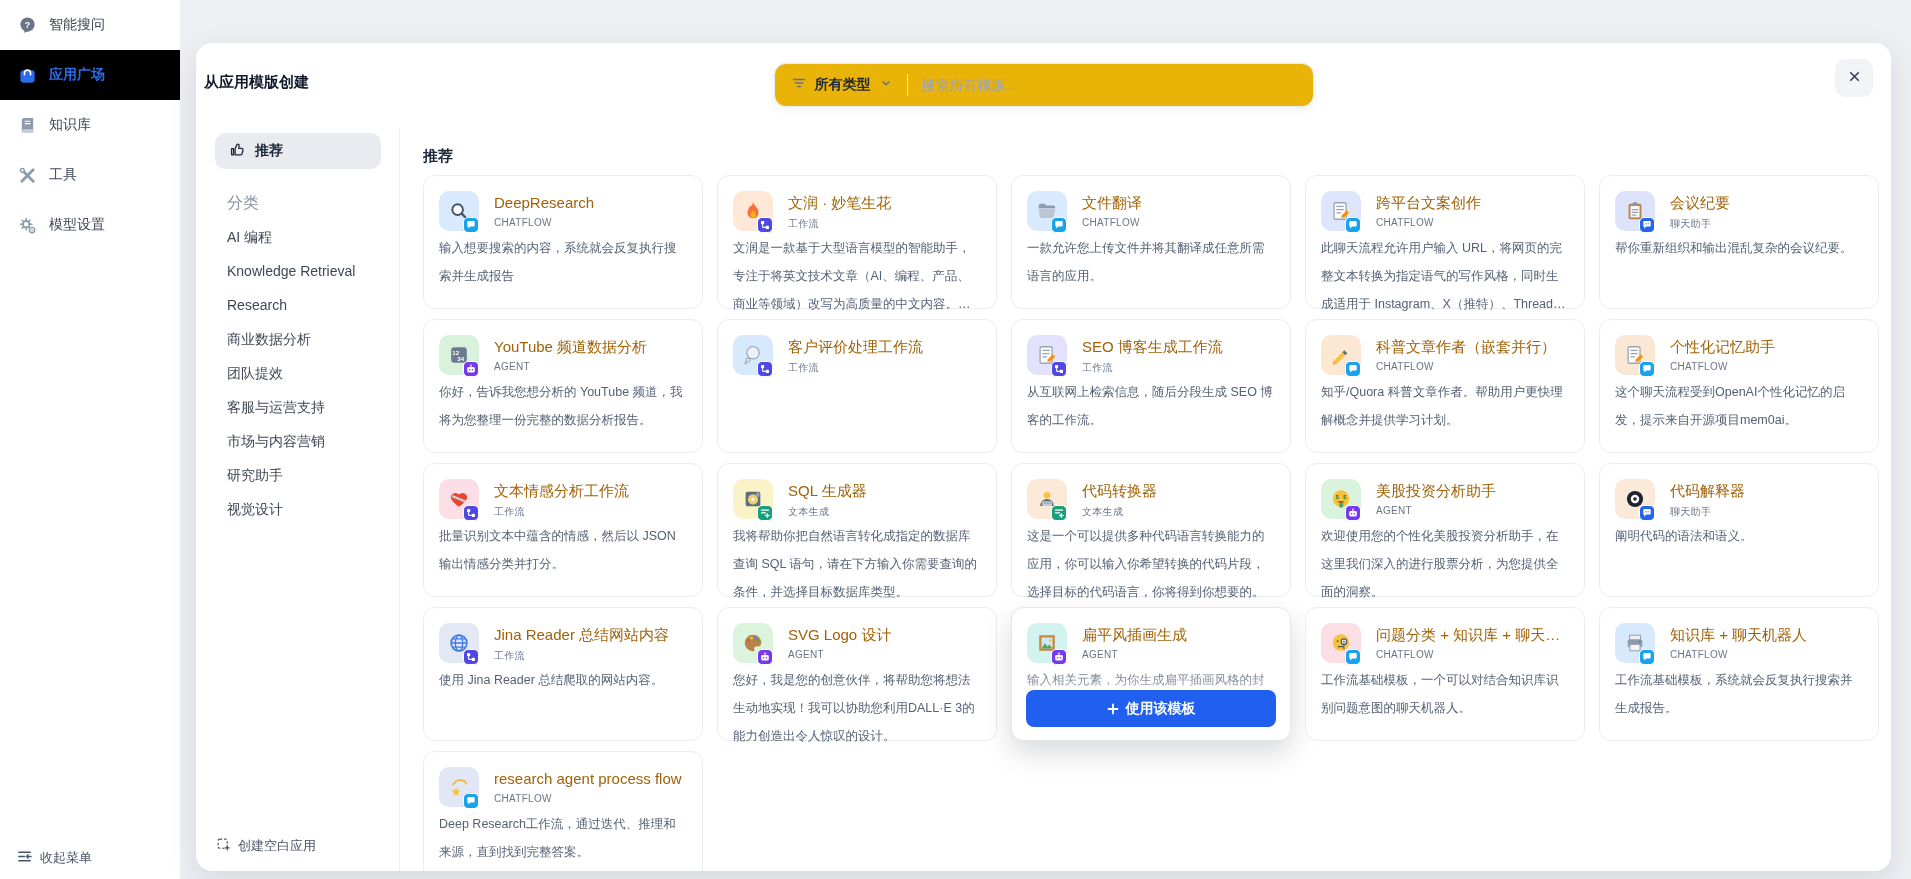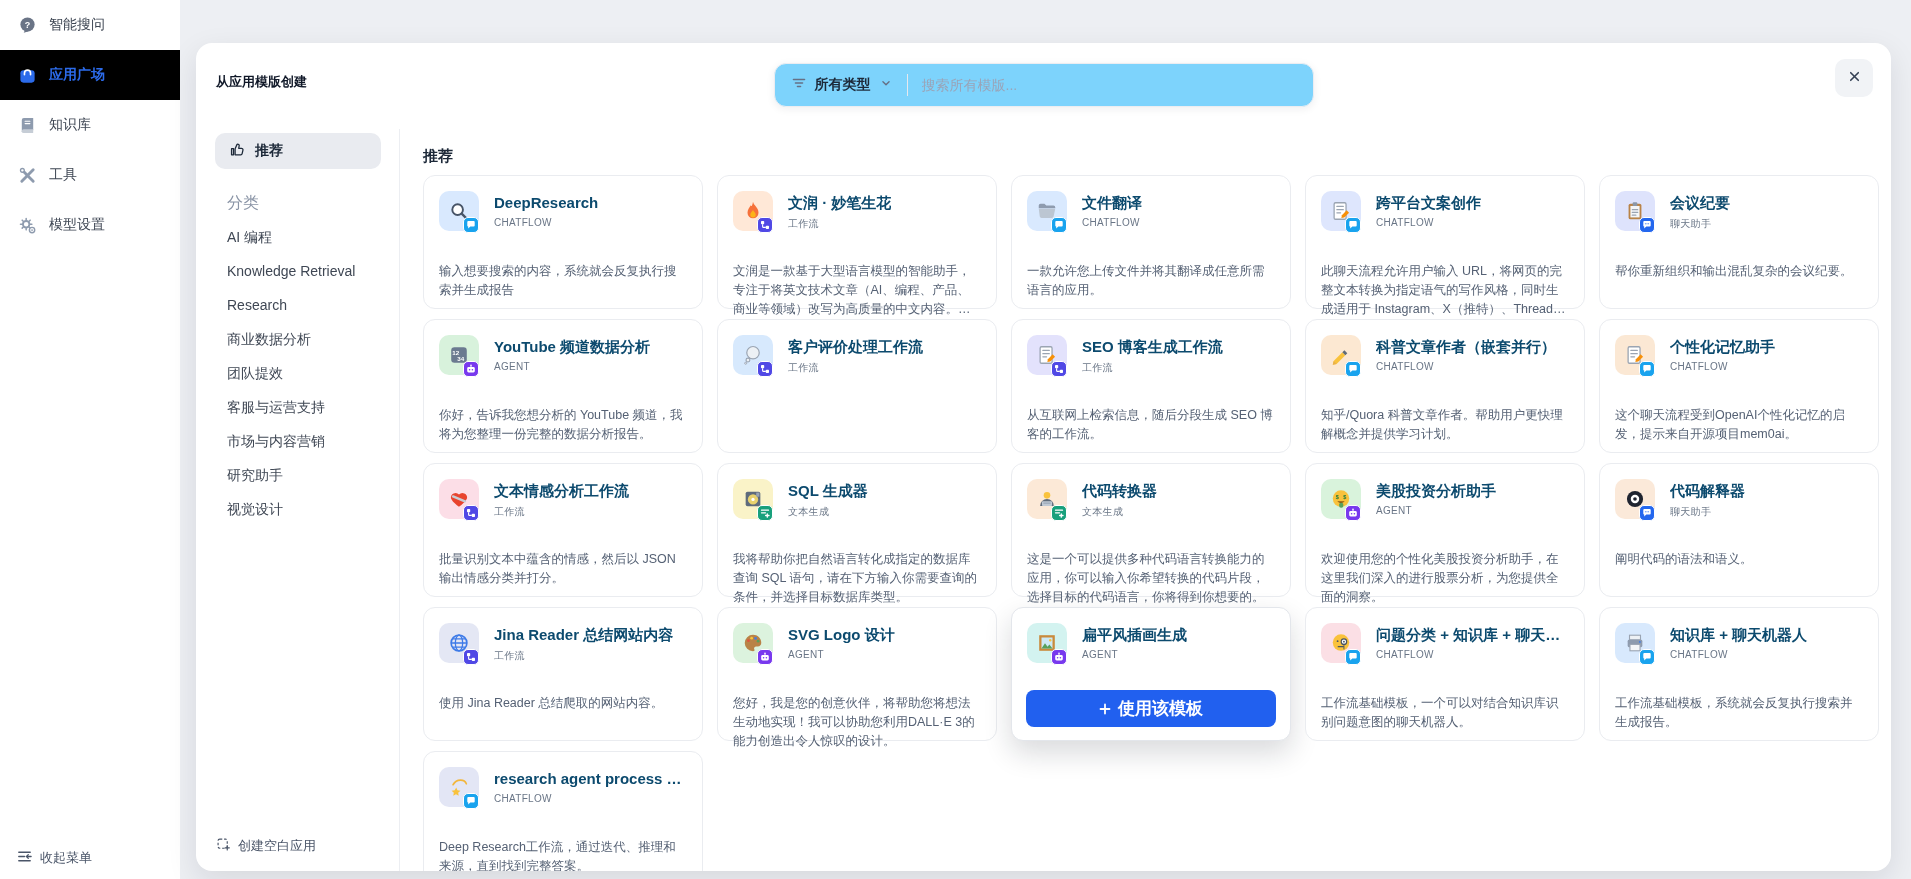--- a/index.html
+++ b/index.html
@@ -9,22 +9,22 @@
   
   .app-sidebar { position:absolute; left:0; top:0; width:180px; height:879px; background:#fff; }
   .side-item { display:flex; align-items:center; gap:12px; height:50px; padding:0 18px; font-size:14px; color:#3F4754; cursor:pointer; }
   .side-item .sicon { width:19px; height:19px; display:flex; align-items:center; justify-content:center; flex:0 0 19px; }
   .side-item.active { background:#000000; color:#2C6BEA; font-weight:bold; }
   .collapse-row { position:absolute; left:0; bottom:0; height:42px; display:flex; align-items:center; gap:7px; padding:0 16px; font-size:13px; color:#4A5568; cursor:pointer; }
 
   
   .modal { position:absolute; left:196px; top:43px; width:1695px; height:828px; background:#fff; border-radius:16px; box-shadow:0 10px 30px rgba(16,24,40,.10); overflow:hidden; }
   .modal-header { position:relative; height:86px; }
-  .modal-title { position:absolute; left:20px; top:30px; font-size:13px; font-weight:bold; color:#101828; }
-  .search-bar { position:absolute; left:50%; transform:translateX(-50%); top:20px; width:540px; height:44px; background:#7dd3fc; border:1px solid #EBEDF2; border-radius:12px; box-shadow:0 2px 8px rgba(16,24,40,.07); display:flex; align-items:center; padding:0 16px; }
+  .modal-title { position:absolute; left:8px; top:30px; font-size:15px; font-weight:bold; color:#101828; }
+  .search-bar { position:absolute; left:50%; transform:translateX(-50%); top:20px; width:540px; height:44px; background:#eab308; border:1px solid #EBEDF2; border-radius:12px; box-shadow:0 2px 8px rgba(16,24,40,.07); display:flex; align-items:center; padding:0 16px; }
   .filter-trigger { display:flex; align-items:center; gap:8px; cursor:pointer; }
   .filter-label { font-size:14px; font-weight:bold; color:#1D2939; }
   .vdivider { width:1px; height:22px; background:#E6E8EE; margin:0 14px; }
   .search-input { border:none; outline:none; flex:1; font-size:14px; color:#344054; font-family:inherit; background:transparent; }
   .search-input::placeholder { color:#9AA4B8; }
   .close-btn { position:absolute; right:18px; top:16px; width:38px; height:38px; border-radius:10px; background:#F1F3F6; display:flex; align-items:center; justify-content:center; cursor:pointer; border:none; }
 
   .modal-body { display:flex; height:742px; }
 
   
@@ -38,26 +38,26 @@
   
   .tpl-main { flex:1; padding:18px 0 0 23px; }
   .section-title { font-size:15px; font-weight:bold; color:#1D2939; }
   .grid { margin-top:9px; display:grid; grid-template-columns:repeat(5,280px); gap:10px 14px; }
   .card { position:relative; width:280px; height:134px; background:#fff; border:1px solid #EAECF0; border-radius:12px; padding:15px; cursor:pointer; }
   .card-head { display:flex; gap:15px; }
   .tile { position:relative; width:40px; height:40px; border-radius:10px; flex:0 0 40px; display:flex; align-items:center; justify-content:center; }
   .tile svg { width:22px; height:22px; }
   .badge { position:absolute; left:24px; top:26px; width:16px; height:16px; border-radius:5px; border:1.5px solid #fff; display:flex; align-items:center; justify-content:center; }
   .badge svg { width:10px; height:10px; }
-  .card-title { font-size:15px; font-weight:bold; color:#0c4a6e; line-height:20px; margin-top:2px; white-space:nowrap; overflow:hidden; text-overflow:ellipsis; max-width:190px; }
+  .card-title { font-size:15px; font-weight:normal; color:#a16207; line-height:20px; margin-top:2px; white-space:nowrap; overflow:hidden; text-overflow:ellipsis; max-width:190px; }
   .card-type { font-size:10px; color:#697586; letter-spacing:.3px; margin-top:4px; text-transform:uppercase; }
-  .card-desc { margin-top:31px; font-size:12.5px; line-height:19px; color:#556174; display:-webkit-box; -webkit-line-clamp:3; -webkit-box-orient:vertical; overflow:hidden; }
+  .card-desc { margin-top:3px; font-size:12.5px; line-height:28px; color:#556174; display:-webkit-box; -webkit-line-clamp:3; -webkit-box-orient:vertical; overflow:hidden; }
   .card.hovered { border-color:#E3E6EB; box-shadow:0 12px 28px rgba(16,24,40,.16); }
   .card.hovered::after { content:''; position:absolute; left:1px; right:1px; top:58px; bottom:1px; border-radius:0 0 11px 11px; background:linear-gradient(180deg, rgba(255,255,255,0) 0%, rgba(255,255,255,.97) 62%); }
-  .use-btn { display:none; position:absolute; left:14px; right:14px; bottom:13px; height:37px; border:none; border-radius:8px; color:#fff; font-size:17px; font-weight:bold; font-family:inherit; align-items:center; justify-content:center; gap:7px; cursor:pointer; z-index:2; }
+  .use-btn { display:none; position:absolute; left:14px; right:14px; bottom:13px; height:37px; border:none; border-radius:8px; color:#fff; font-size:14px; font-weight:bold; font-family:inherit; align-items:center; justify-content:center; gap:7px; cursor:pointer; z-index:2; }
   .card.hovered .use-btn { display:flex; }
 </style>
 </head>
 <body>
 
 <nav class="app-sidebar">
   <div>
       <div class="side-item">
         <span class="sicon">
           <svg viewBox="0 0 20 20" width="19" height="19">

